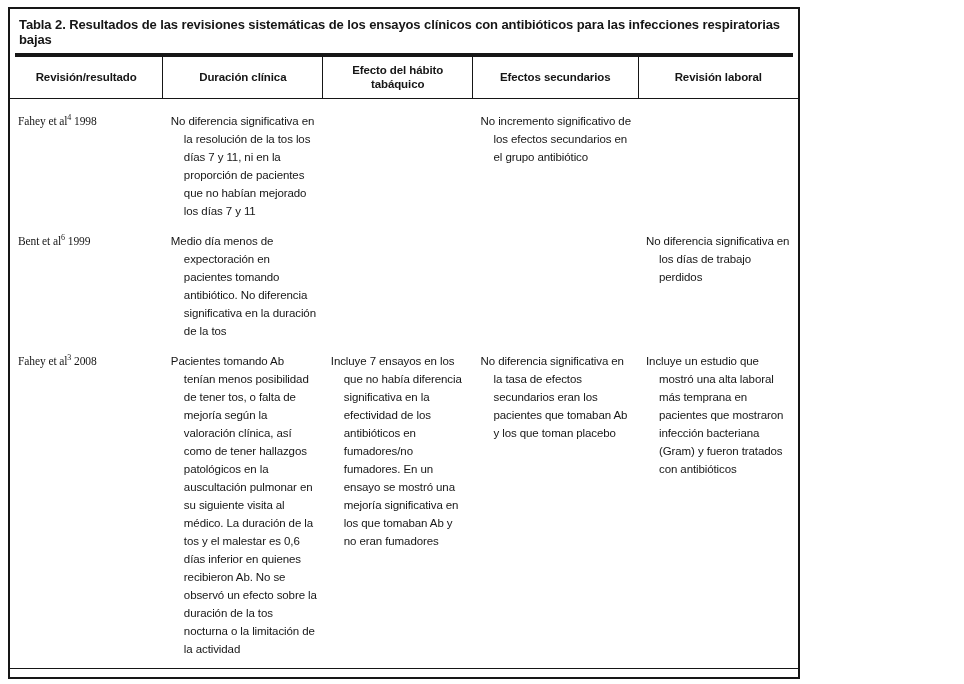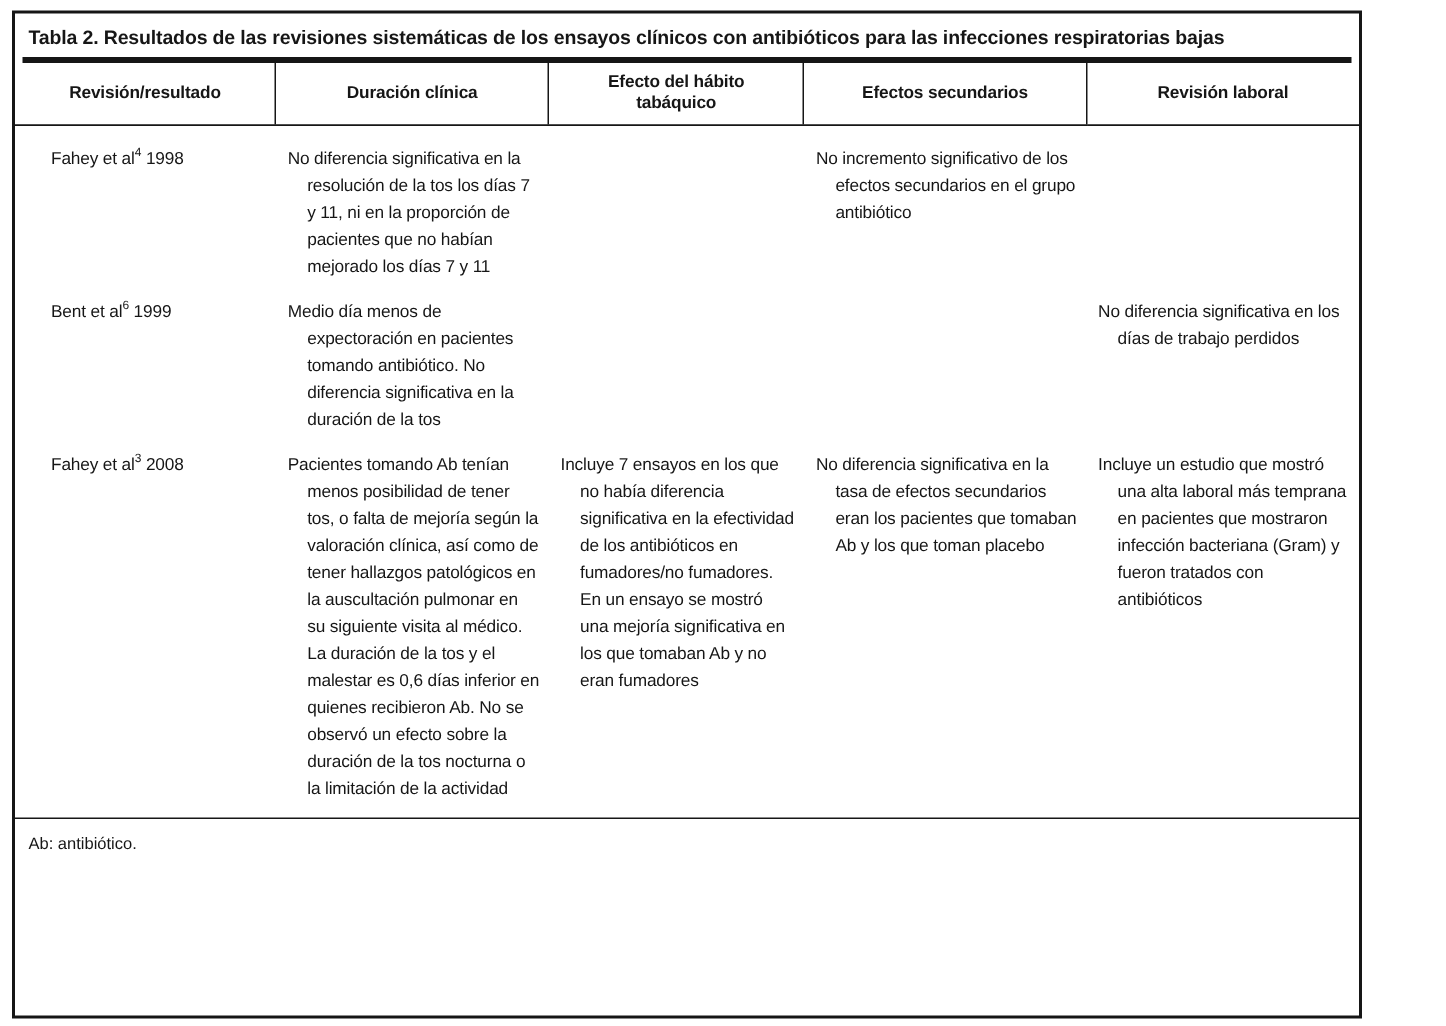--- a/index.html
+++ b/index.html
@@ -5,21 +5,21 @@
   * { margin:0; padding:0; box-sizing:border-box; }
   html,body { background:#ffffff; }
   body {
     width:964px; height:684px; position:relative;
     font-family:"Liberation Sans", sans-serif;
     color:#161616;
     -webkit-font-smoothing:antialiased;
   }
   .table-frame {
     position:absolute; left:8px; top:7px;
-    width:900px; height:672px;
+    width:792px; height:672px;
     border:2px solid #161616;
     background:#ffffff;
     overflow:hidden;
   }
   .table-title {
     font-size:13px; font-weight:bold;
     padding:8px 8px 6px 9px;
     letter-spacing:-0.1px;
   }
   .thick-rule {
@@ -39,21 +39,21 @@
   }
   thead th + th { border-left:1.5px solid #161616; }
   tbody td {
     font-size:11.5px; line-height:18px;
     vertical-align:top;
     padding:13px 6px 0 21px;
     text-indent:-13px;
     letter-spacing:-0.1px;
   }
   tbody td.study-cell {
-    padding-left:24px; text-indent:0; white-space:nowrap;
+    padding-left:8px; text-indent:0; white-space:nowrap;font-family:Liberation Serif, serif;
   }
   tbody tr + tr td { padding-top:12px;margin-left:32px; }
   tbody tr.last-row td { padding-bottom:10px; }
   sup.ref {
     font-size:8px; line-height:0; vertical-align:super;
   }
   .footnote-band {
     border-top:1.5px solid #161616;
     padding:7px 8px 8px 9px;
   }

